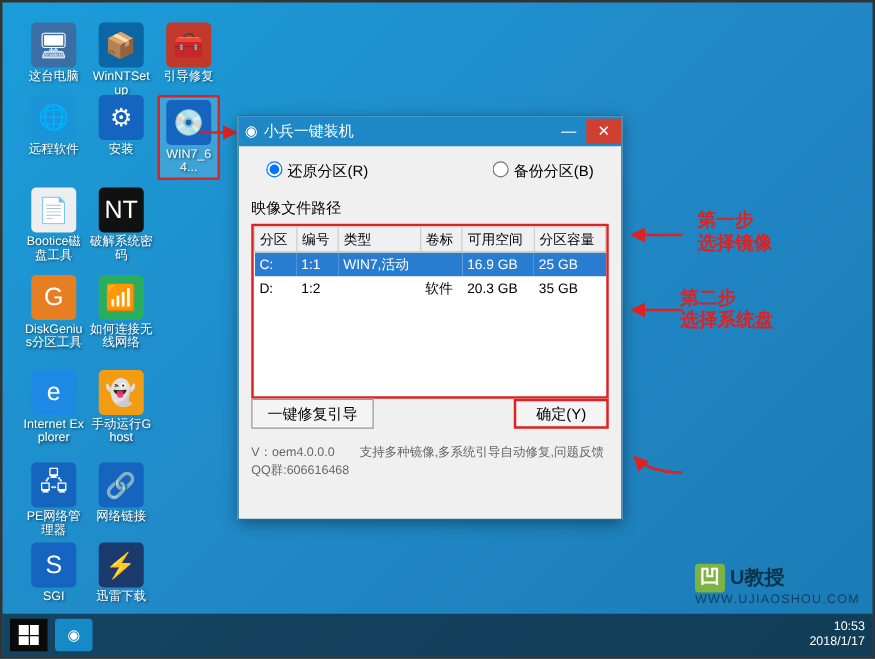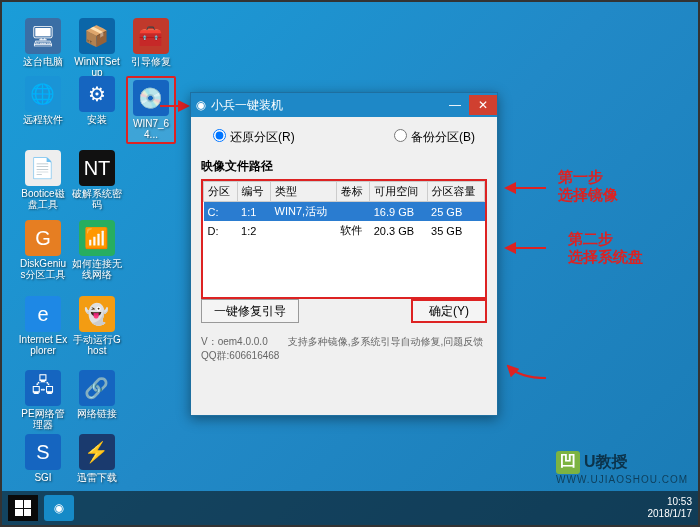--- a/index.html
+++ b/index.html
@@ -26,25 +26,25 @@
 }
 .titlebar { height: 24px; background: #1e88c7; display: flex; align-items: center; color: #fff; font-size: 12px; }
 .titlebar .ticon { width: 20px; text-align: center; }
 .titlebar .ttext { flex: 1; }
 .titlebar .tbtns { display: flex; }
 .titlebar .tbtn { width: 28px; height: 20px; display: flex; align-items: center; justify-content: center; font-size: 12px; cursor: pointer; }
 .titlebar .tbtn.close { background: #d04030; }
 .wbody { padding: 8px 10px; }
 .radio-row { display: flex; justify-content: space-between; padding: 4px 12px 8px; font-size: 12px; }
 .radio-row label { display: flex; align-items: flex-start; gap: 4px; cursor: pointer; }
-.section-label { font-size: 12px; margin: 4px 0; font-weight: bold; }
+.section-label { font-size: 12px; margin: 4px 0; }
 .path-row { display: flex; gap: 4px; margin-bottom: 8px; }
 .path-row input { flex: 1; height: 22px; border: 2px solid #d22; padding: 0 4px; font-size: 12px; }
 .path-row button { width: 56px; height: 22px; border: 2px solid #d22; background: #f8f8f8; font-size: 11px; cursor: pointer; }
-.table-wrap { border: 2px solid #d22; background: #fff; height: 120px; overflow: hidden; }
+.table-wrap { border: 2px solid #d22; background: #fff; height: 140px; overflow: hidden; }
 table { width: 100%; border-collapse: collapse; font-size: 11px; }
 th { background: #f0f0f0; border: 1px solid #ccc; padding: 2px 4px; font-weight: normal; text-align: left; }
 td { padding: 2px 4px; border-bottom: 0; }
 tr.sel td { background: #2a7cd0; color: #fff; }
 .btn-row { display: flex; justify-content: space-between; }
 .btn-row button { height: 24px; padding: 0 12px; border: 1px solid #999; background: #f4f4f4; font-size: 12px; cursor: pointer; }
 .btn-row button.ok { border: 2px solid #d22; padding: 0 16px; }
 .footer { font-size: 10px; color: #666; padding: 4px 10px; }
 
 .annotation { position: absolute; color: #d22; font-weight: bold; font-size: 15px; line-height: 18px; text-align: left; }
@@ -219,21 +219,21 @@
   </div>
 
   <svg class="anno-arrow" style="left:498px;top:238px" width="50" height="20">
     <defs>
         <marker id="ah3" markerWidth="6" markerHeight="6" refX="5" refY="3" orient="auto">
           <path d="M0,0 L6,3 L0,6 Z" fill="#d22"></path>
         </marker>
       </defs>
     <line x1="46" y1="8" x2="6" y2="8" stroke="#d22" stroke-width="2" marker-end="url(#ah3)"></line>
   </svg>
-  <div class="annotation" style="left:566px;top:228px">
+  <div class="annotation" style="left:542px;top:228px">
     <div>第二步</div>
     <div>选择系统盘</div>
   </div>
 
   <svg class="anno-arrow" style="left:498px;top:360px" width="50" height="30">
     <defs>
         <marker id="ah4" markerWidth="6" markerHeight="6" refX="5" refY="3" orient="auto">
           <path d="M0,0 L6,3 L0,6 Z" fill="#d22"></path>
         </marker>
       </defs>

